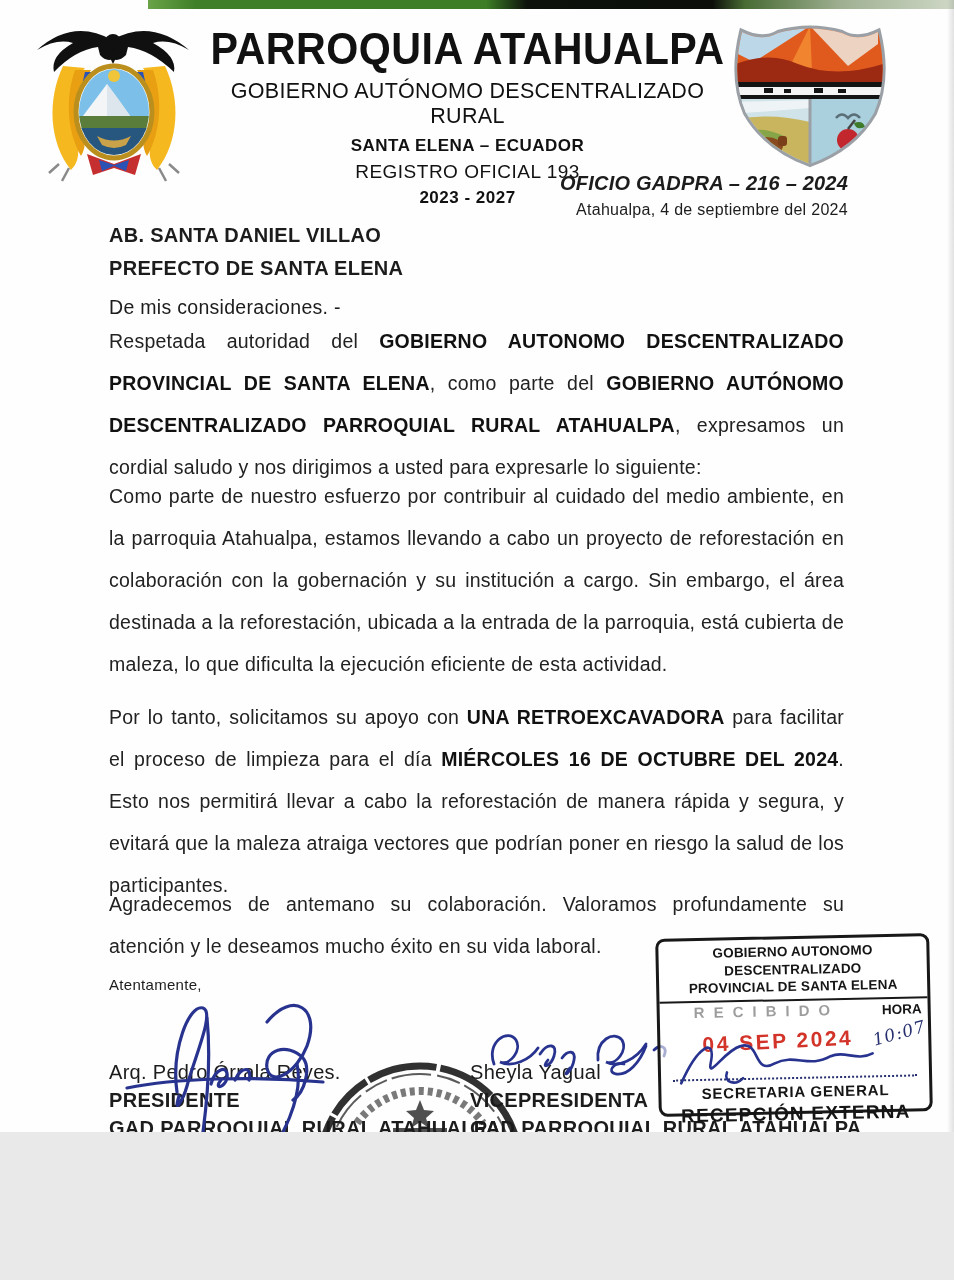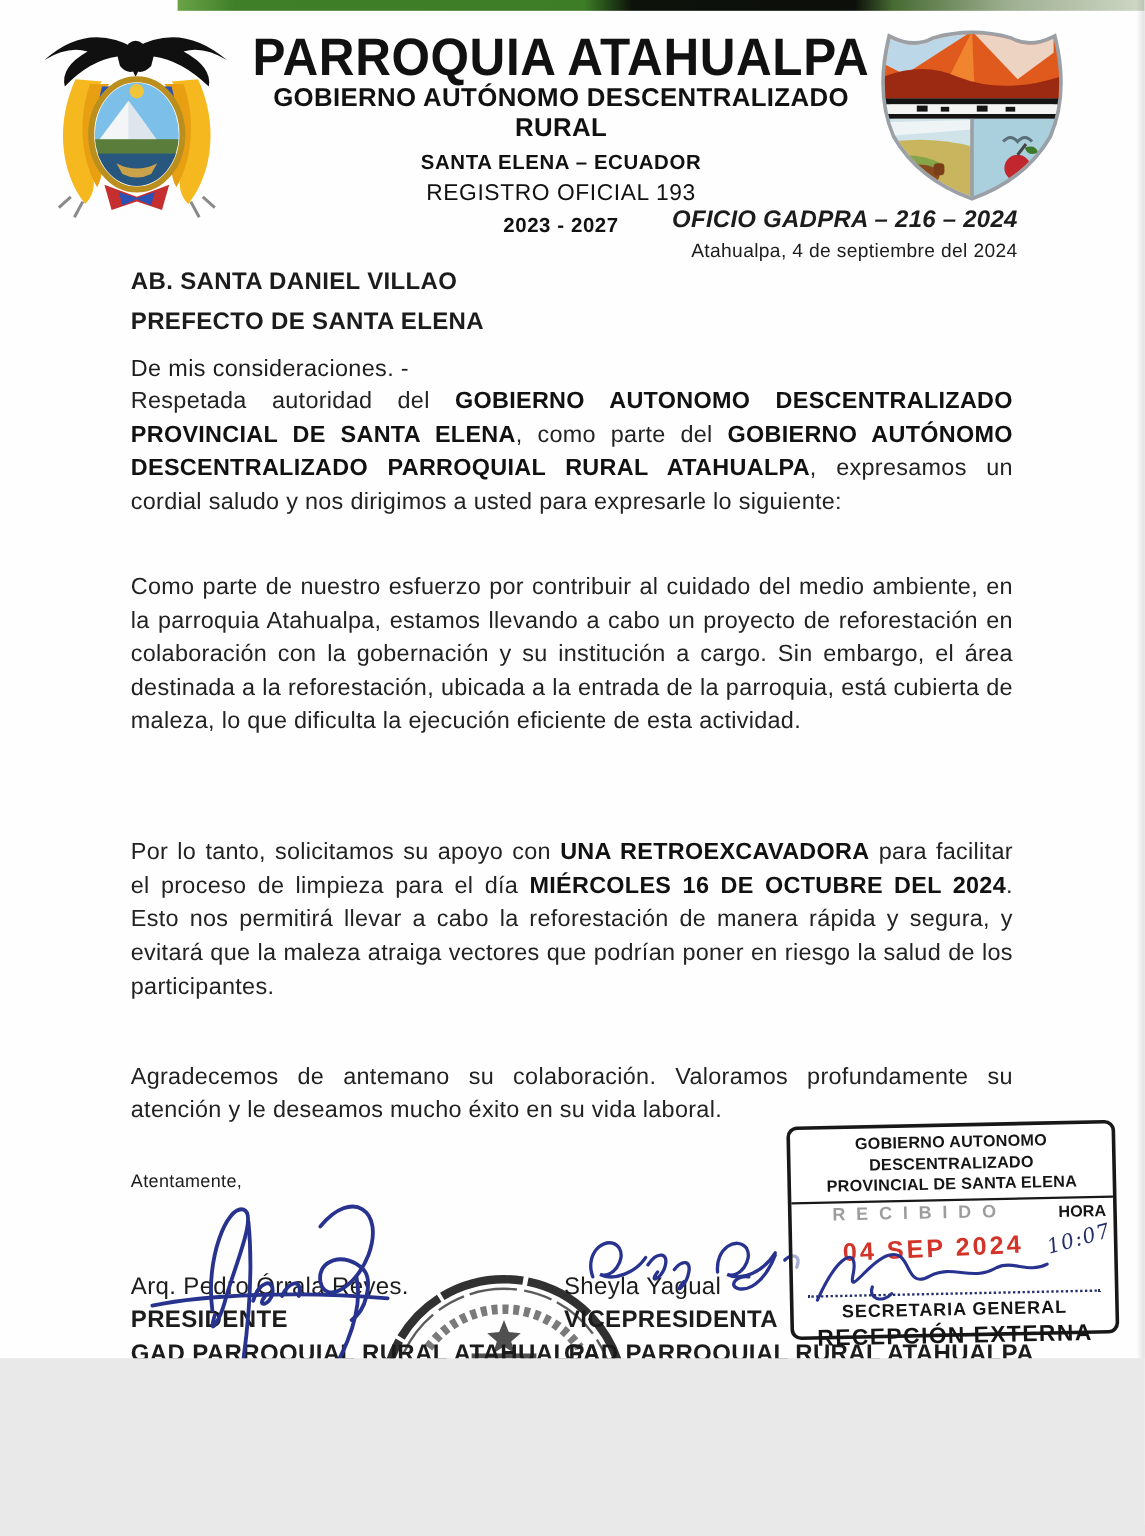--- a/index.html
+++ b/index.html
@@ -11,31 +11,31 @@
   }
   .abs{position:absolute;}
   
   .scan-strip{position:absolute;top:0;left:148px;width:806px;height:9px;
     background:linear-gradient(to right,#6aa348 0%,#3f7f27 6%,#3c7d26 42%,#0d120b 47%,#0c0f0a 70%,#476b33 74%,#9fb092 86%,#cfd8c6 100%);}
   .scan-edge{position:absolute;top:0;right:0;bottom:0;width:7px;
     background:linear-gradient(to left,rgba(90,90,90,.18),rgba(0,0,0,0));}
   
   .header-text{position:absolute;left:195px;top:24px;width:545px;text-align:center;color:#111;}
   .h-title{font-size:40px;font-weight:700;letter-spacing:0.5px;transform:scale(1.03,1.1);transform-origin:center top;}
-  .h-sub1{font-size:21.5px;font-weight:700;letter-spacing:.3px;}
+  .h-sub1{font-size:21.5px;font-weight:400;margin-top:10px;letter-spacing:.3px;}
   .h-sub2{font-size:17px;font-weight:700;margin-top:7px;letter-spacing:.5px;}
   .h-sub3{font-size:19px;font-weight:400;margin-top:5px;letter-spacing:.5px;}
   .h-sub4{font-size:17px;font-weight:700;margin-top:5px;letter-spacing:.5px;}
   .meta{position:absolute;left:430px;top:172px;width:418px;text-align:right;}
   .oficio{font-size:20px;font-weight:700;font-style:italic;letter-spacing:.2px;}
   .dateline{font-size:16px;margin-top:6px;letter-spacing:.3px;}
   
   .line{position:absolute;left:109px;font-size:20px;letter-spacing:.3px;white-space:nowrap;}
   .bold{font-weight:700;}
-  .para{position:absolute;left:109px;width:735px;font-size:19.5px;line-height:28px;
+  .para{position:absolute;left:109px;width:735px;font-size:19.5px;line-height:42px;
     text-align:justify;letter-spacing:.25px;color:#222;}
   .para .bold-seg{font-weight:700;color:#111;}
   
   .sig-svg{position:absolute;pointer-events:none;}
   .rs-box{position:absolute;left:657px;top:936px;width:268px;height:172px;
     border:3px solid #181818;border-radius:9px;transform:rotate(-1.2deg);z-index:4;background:rgba(255,255,255,.6);}
   .rs-org{border-bottom:2.5px solid #181818;text-align:center;font-weight:700;
     font-size:13.5px;line-height:1.3;padding:4px 4px 3px;color:#151515;letter-spacing:.2px;}
   .rs-mid{position:relative;height:128px;}
   .rs-recibido{position:absolute;top:1px;left:34px;font-weight:700;font-size:15px;

